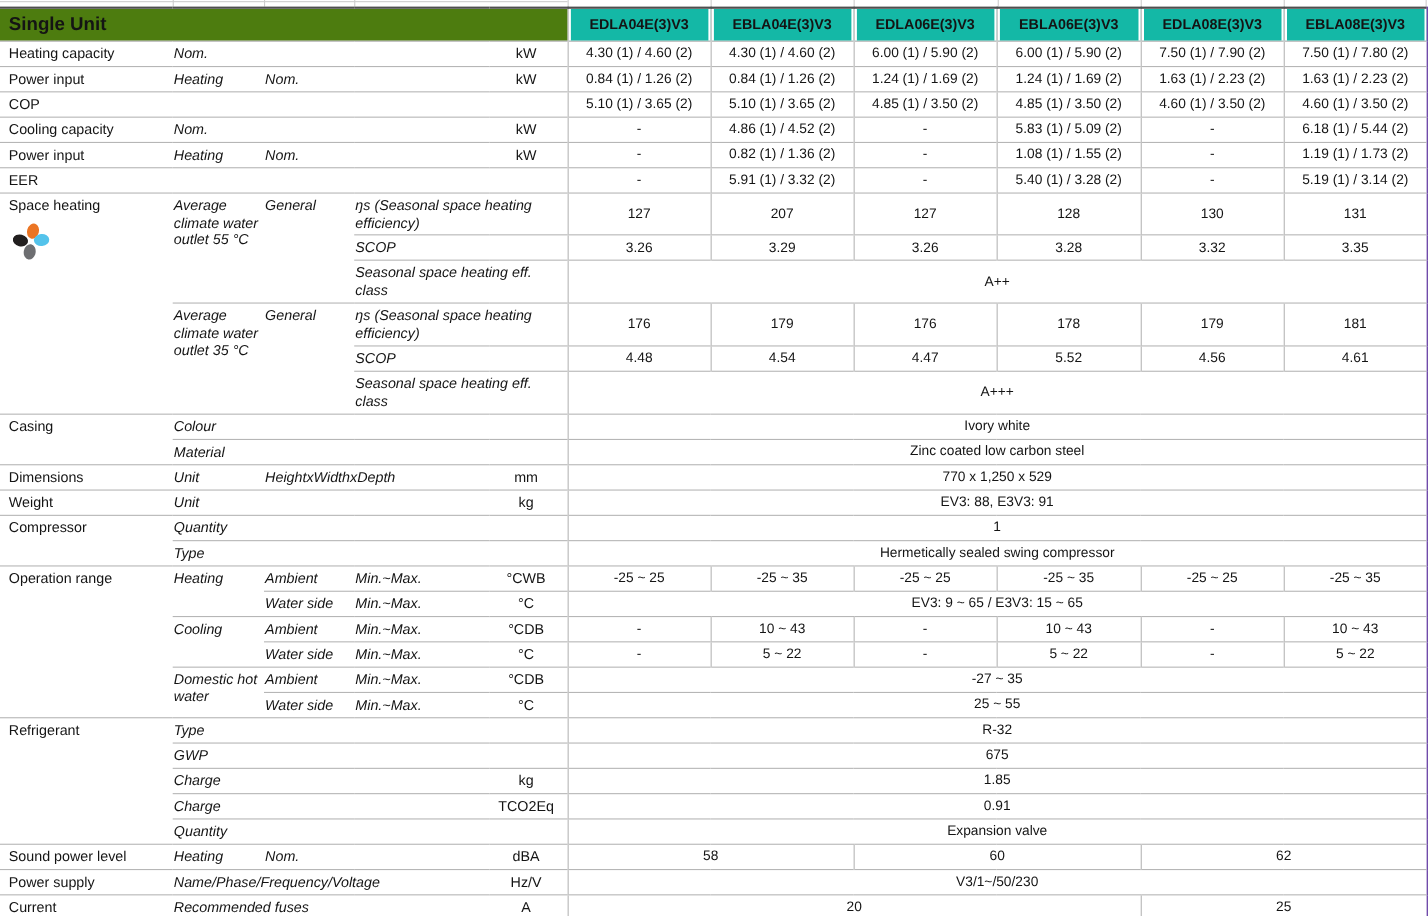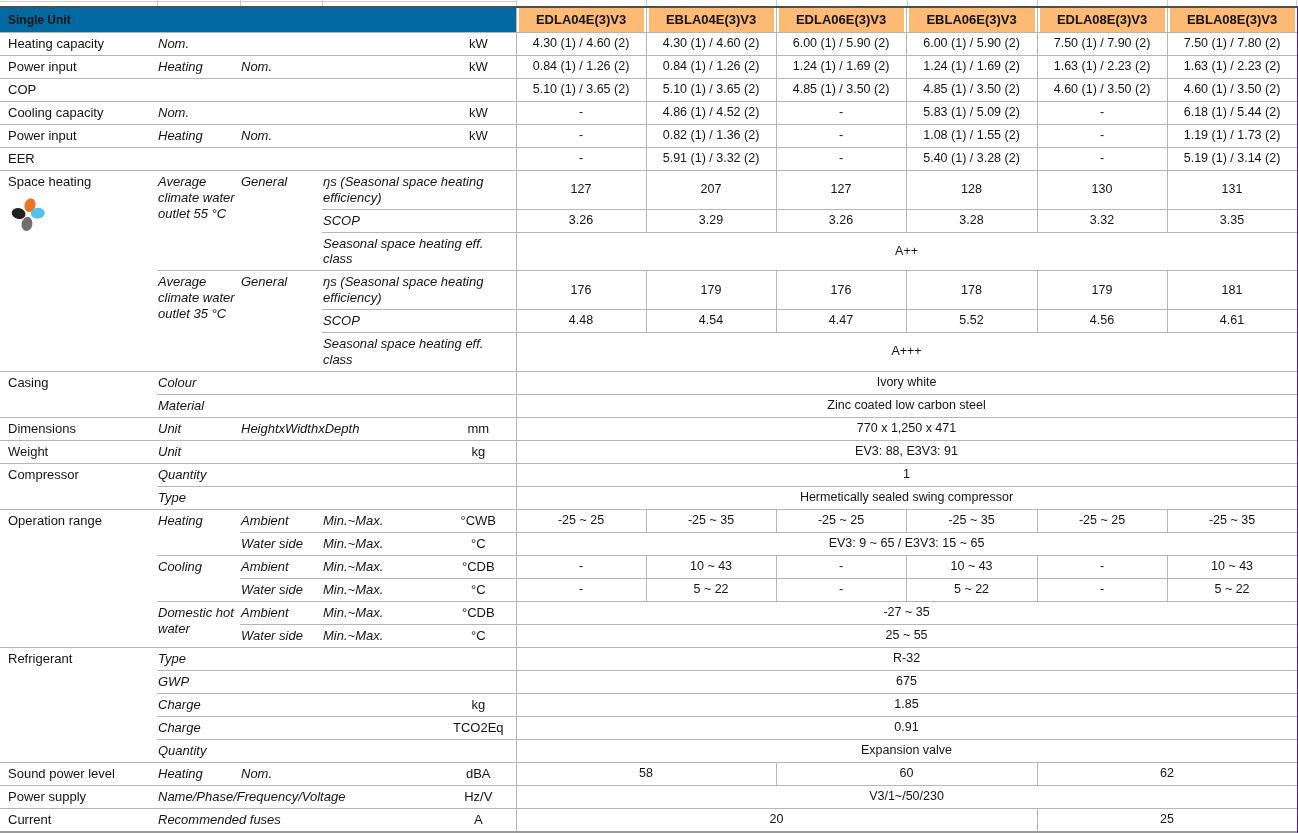--- a/index.html
+++ b/index.html
@@ -17,22 +17,22 @@
     background-repeat:no-repeat;
     background-size:516px 1px,1px 6px,1px 6px,1px 6px,1px 6px,1px 6px,1px 6px,1px 6px,1px 6px,1px 6px,1px 6px;
     background-position:0 1px,157px 0,240px 0,322px 0,516px 0,646px 0,776px 0,907px 0,1037px 0,1167px 0,1296px 0;
   }
   table{border-collapse:collapse;table-layout:fixed;width:1298px;
     border-top:2px solid #4f4f4f;border-bottom:2px solid #9a9a9a;}
   tr{height:23px;}
   td{border-top:1px solid #b6b6b6;vertical-align:top;font-size:13px;line-height:1.22;overflow:hidden;}
   tr:first-child>td{border-top:none;}
   td:last-child{border-right:3px solid #4c1d95;}
-  td.hl{background:#0369a1;font-weight:700;padding:4px 8px;font-size:12px;vertical-align:middle;}
-  td.m{background:#fdba74;font-weight:700;text-align:center;padding:4px 2px;
+  td.hl{background:#4d7c0f;font-weight:700;padding:4px 8px;font-size:17px;vertical-align:middle;}
+  td.m{background:#14b8a6;font-weight:700;text-align:center;padding:4px 2px;
     border-left:1px solid #b6b6b6;box-shadow:inset 2px 0 0 #fff,inset -2px 0 0 #fff;
     font-size:13px;vertical-align:middle;}
   td.l0{padding:3px 3px 3px 8px;}
   td.l1,td.l2,td.l3{padding:3px 2px 3px 1px;font-style:italic;}
   td.u{text-align:center;padding:3px 5px 3px 1px;}
   td.v,td.vs{text-align:center;vertical-align:middle;border-left:1px solid #b6b6b6;
     font-size:12.5px;padding:2px 3px;}
   .sh-icon{display:block;margin:7px 0 2px 2px;}
 </style>
 </head>
@@ -189,21 +189,21 @@
         </tr>
         <tr>
           <td class="l1" colspan="4"><span>Material</span></td>
           <td class="vs" colspan="6"><span>Zinc coated low carbon steel</span></td>
         </tr>
         <tr>
           <td class="l0"><span>Dimensions</span></td>
           <td class="l1"><span>Unit</span></td>
           <td class="l2" colspan="2"><span>HeightxWidthxDepth</span></td>
           <td class="u"><span>mm</span></td>
-          <td class="vs" colspan="6"><span>770 x 1,250 x 471</span></td>
+          <td class="vs" colspan="6"><span>770 x 1,250 x 529</span></td>
         </tr>
         <tr>
           <td class="l0"><span>Weight</span></td>
           <td class="l1" colspan="3"><span>Unit</span></td>
           <td class="u"><span>kg</span></td>
           <td class="vs" colspan="6"><span>EV3: 88, E3V3: 91</span></td>
         </tr>
         <tr>
           <td class="l0" rowspan="2"><span>Compressor</span></td>
           <td class="l1" colspan="4"><span>Quantity</span></td>

